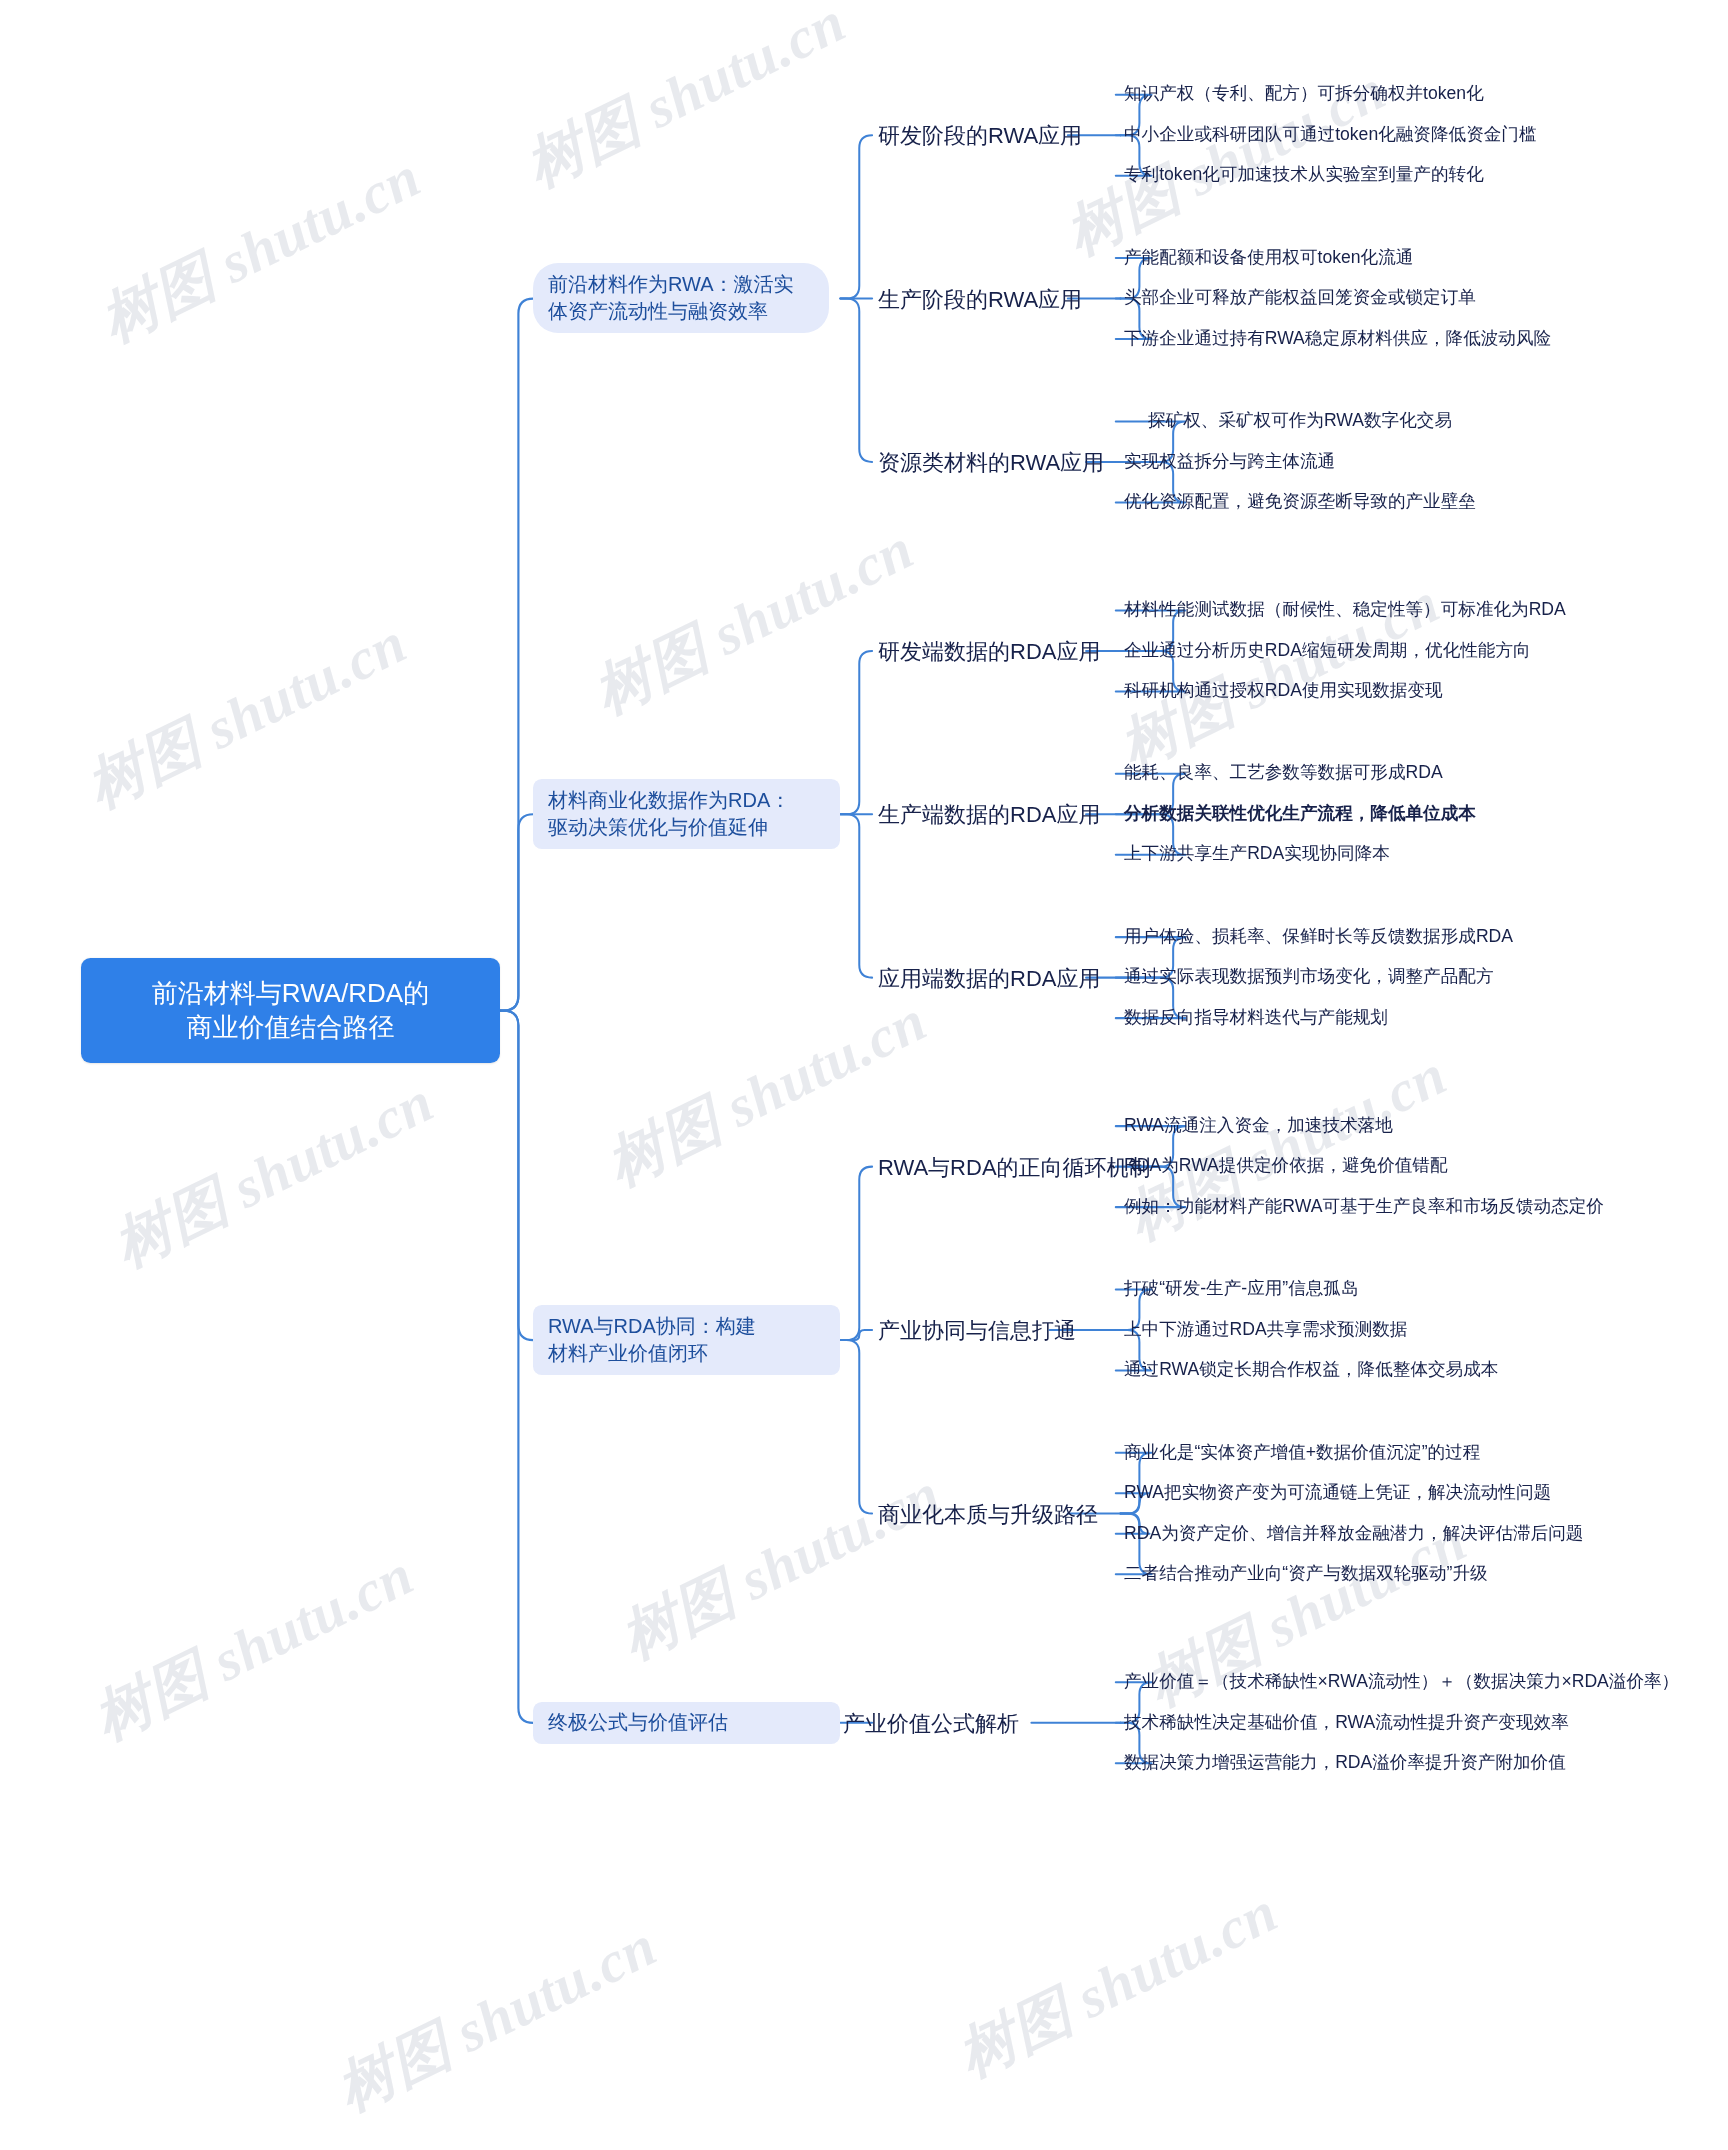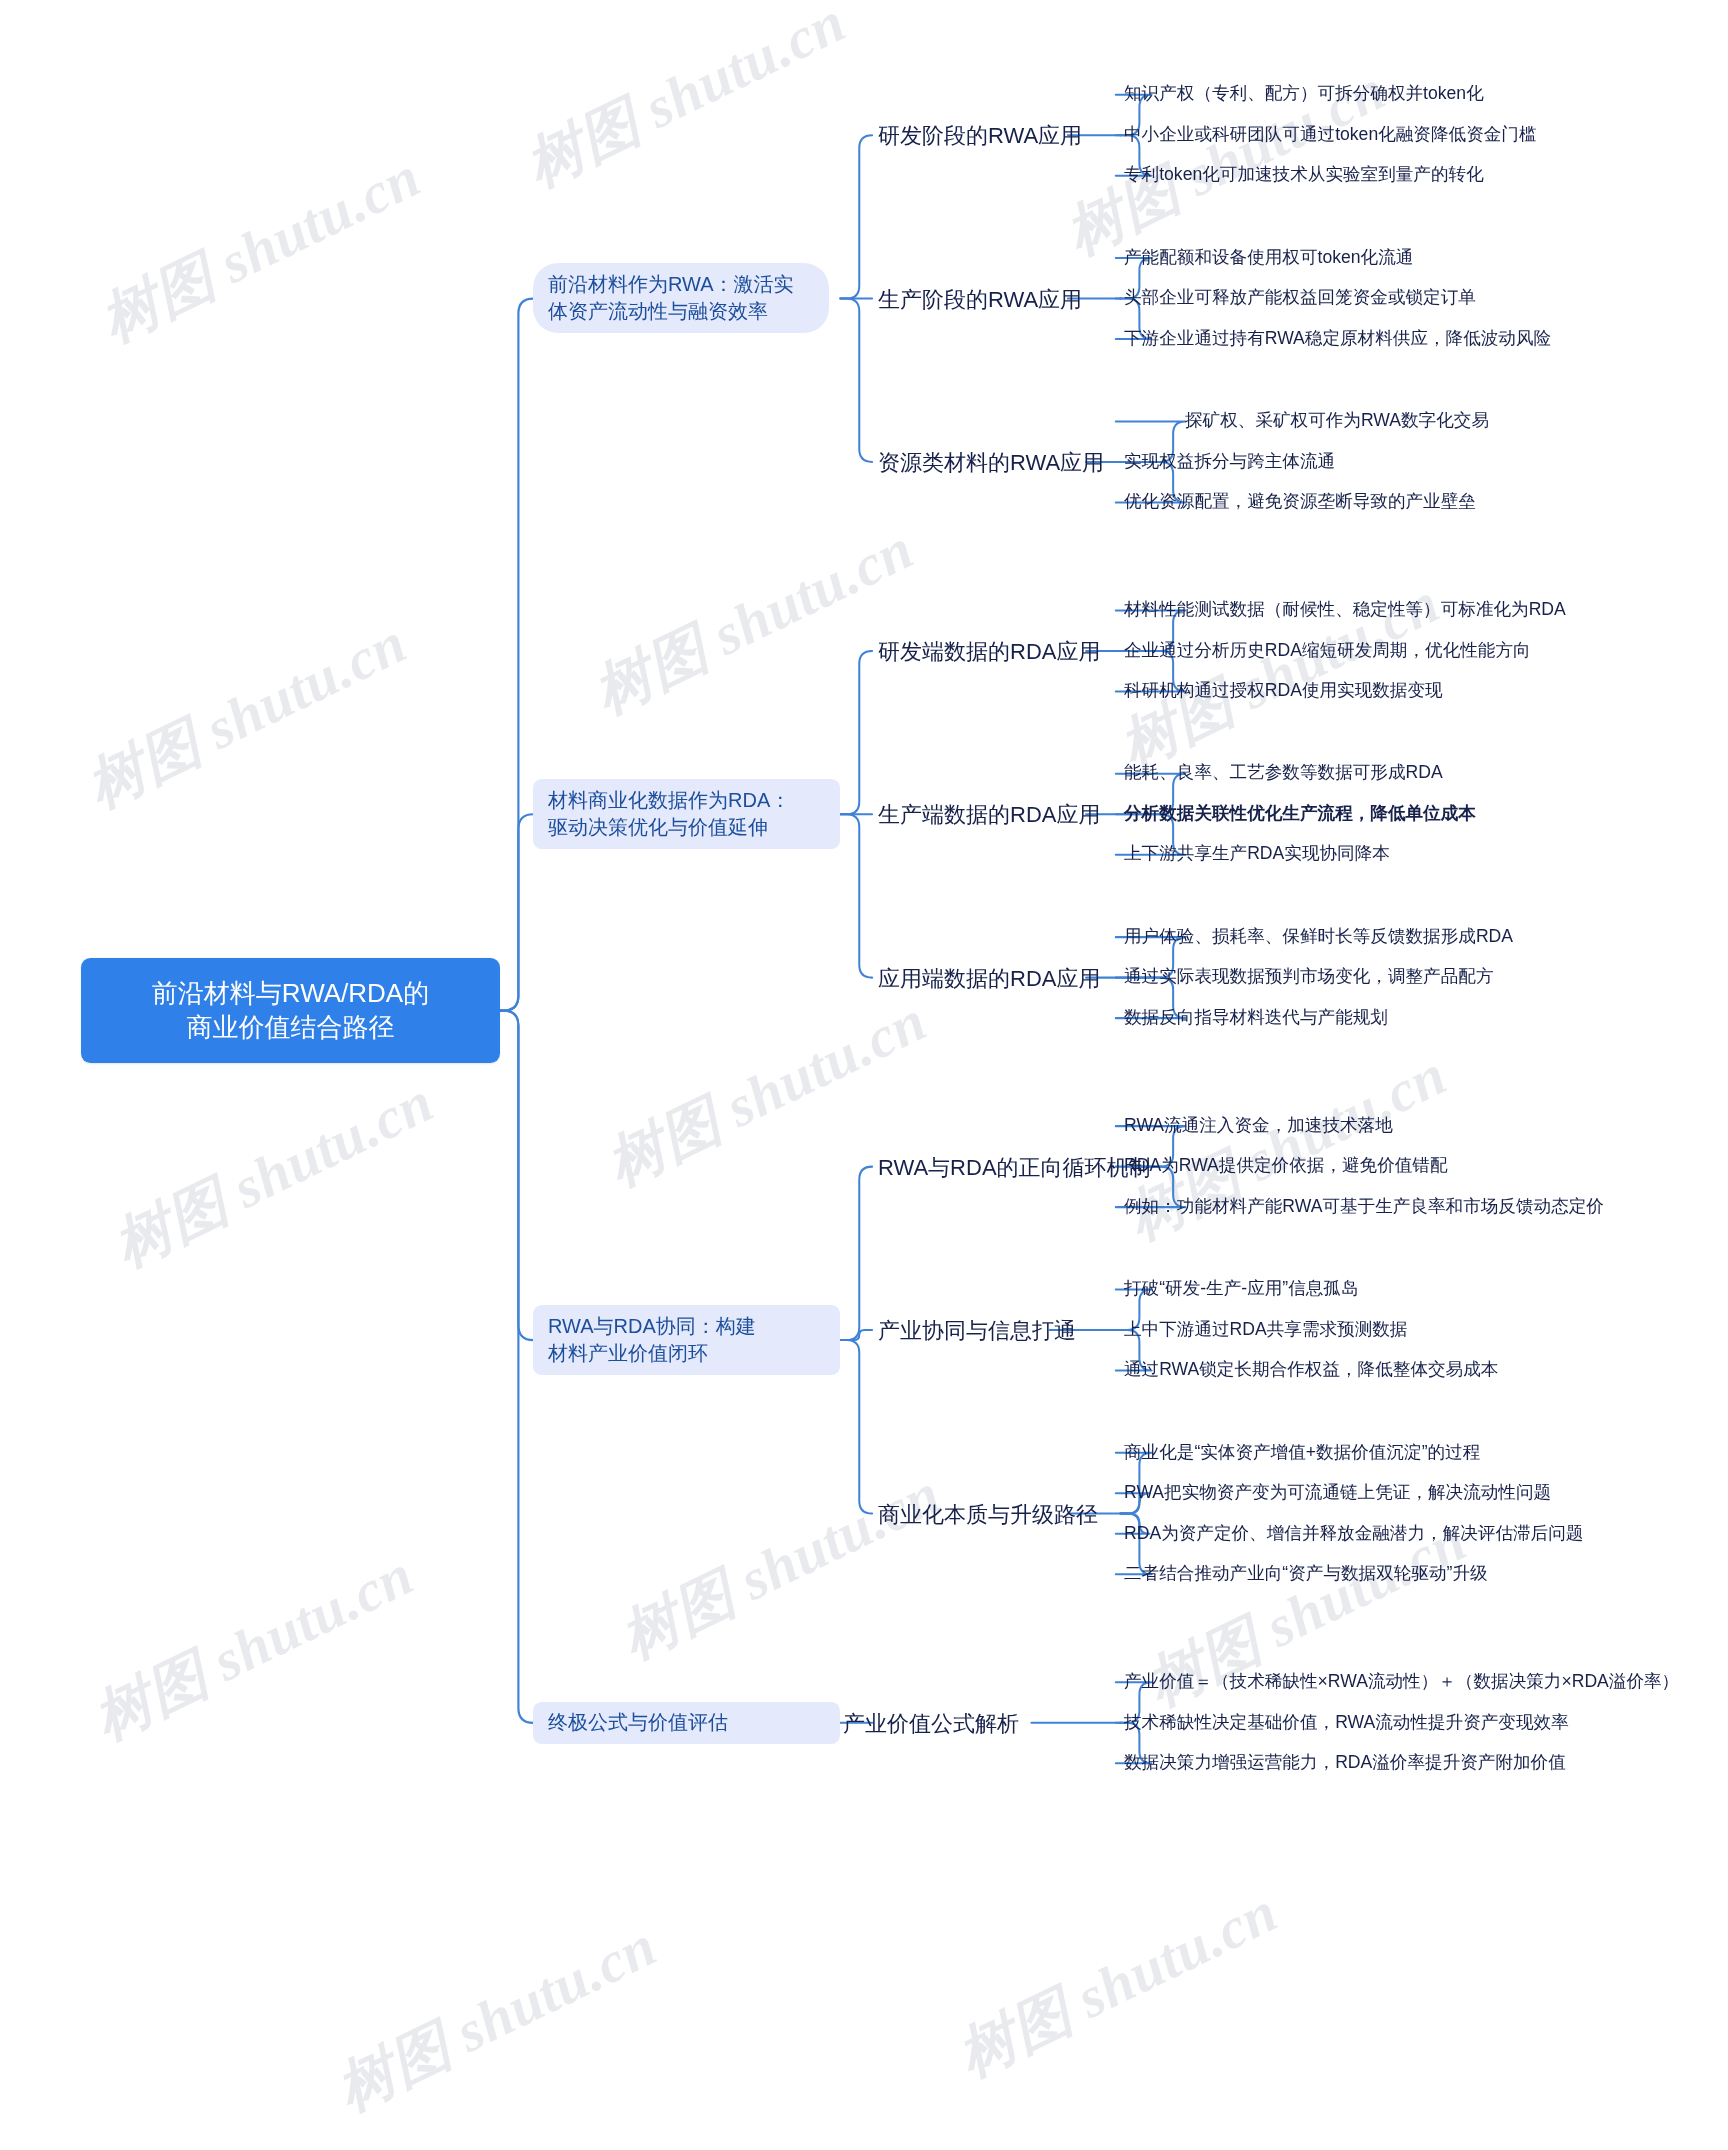--- a/index.html
+++ b/index.html
@@ -204,21 +204,21 @@
     </div>
     <div class="node node-l4" style="left: 1124px; top: 286px; white-space: nowrap;">
       <span class="node-text">头部企业可释放产能权益回笼资金或锁定订单</span>
     </div>
     <div class="node node-l4" style="left: 1124px; top: 327px; white-space: nowrap;">
       <span class="node-text">下游企业通过持有RWA稳定原材料供应，降低波动风险</span>
     </div>
     <div class="node node-l3" style="left: 878px; top: 449px; white-space: nowrap;">
       <span class="node-text">资源类材料的RWA应用</span>
     </div>
-    <div class="node node-l4" style="left: 1185px; top: 409px; white-space: nowrap; justify-content: center;">
+    <div class="node node-l4" style="left: 1148px; top: 409px; white-space: nowrap; justify-content: center;">
       <span class="node-text">探矿权、采矿权可作为RWA数字化交易</span>
     </div>
     <div class="node node-l4" style="left: 1124px; top: 450px; white-space: nowrap;">
       <span class="node-text">实现权益拆分与跨主体流通</span>
     </div>
     <div class="node node-l4" style="left: 1124px; top: 490px; white-space: nowrap;">
       <span class="node-text">优化资源配置，避免资源垄断导致的产业壁垒</span>
     </div>
     <div class="node node-l2" style="left: 533px; top: 779px; width: 307px; height: 70px;"><span class="node-text">材料商业化数据作为RDA：
 驱动决策优化与价值延伸</span></div>

